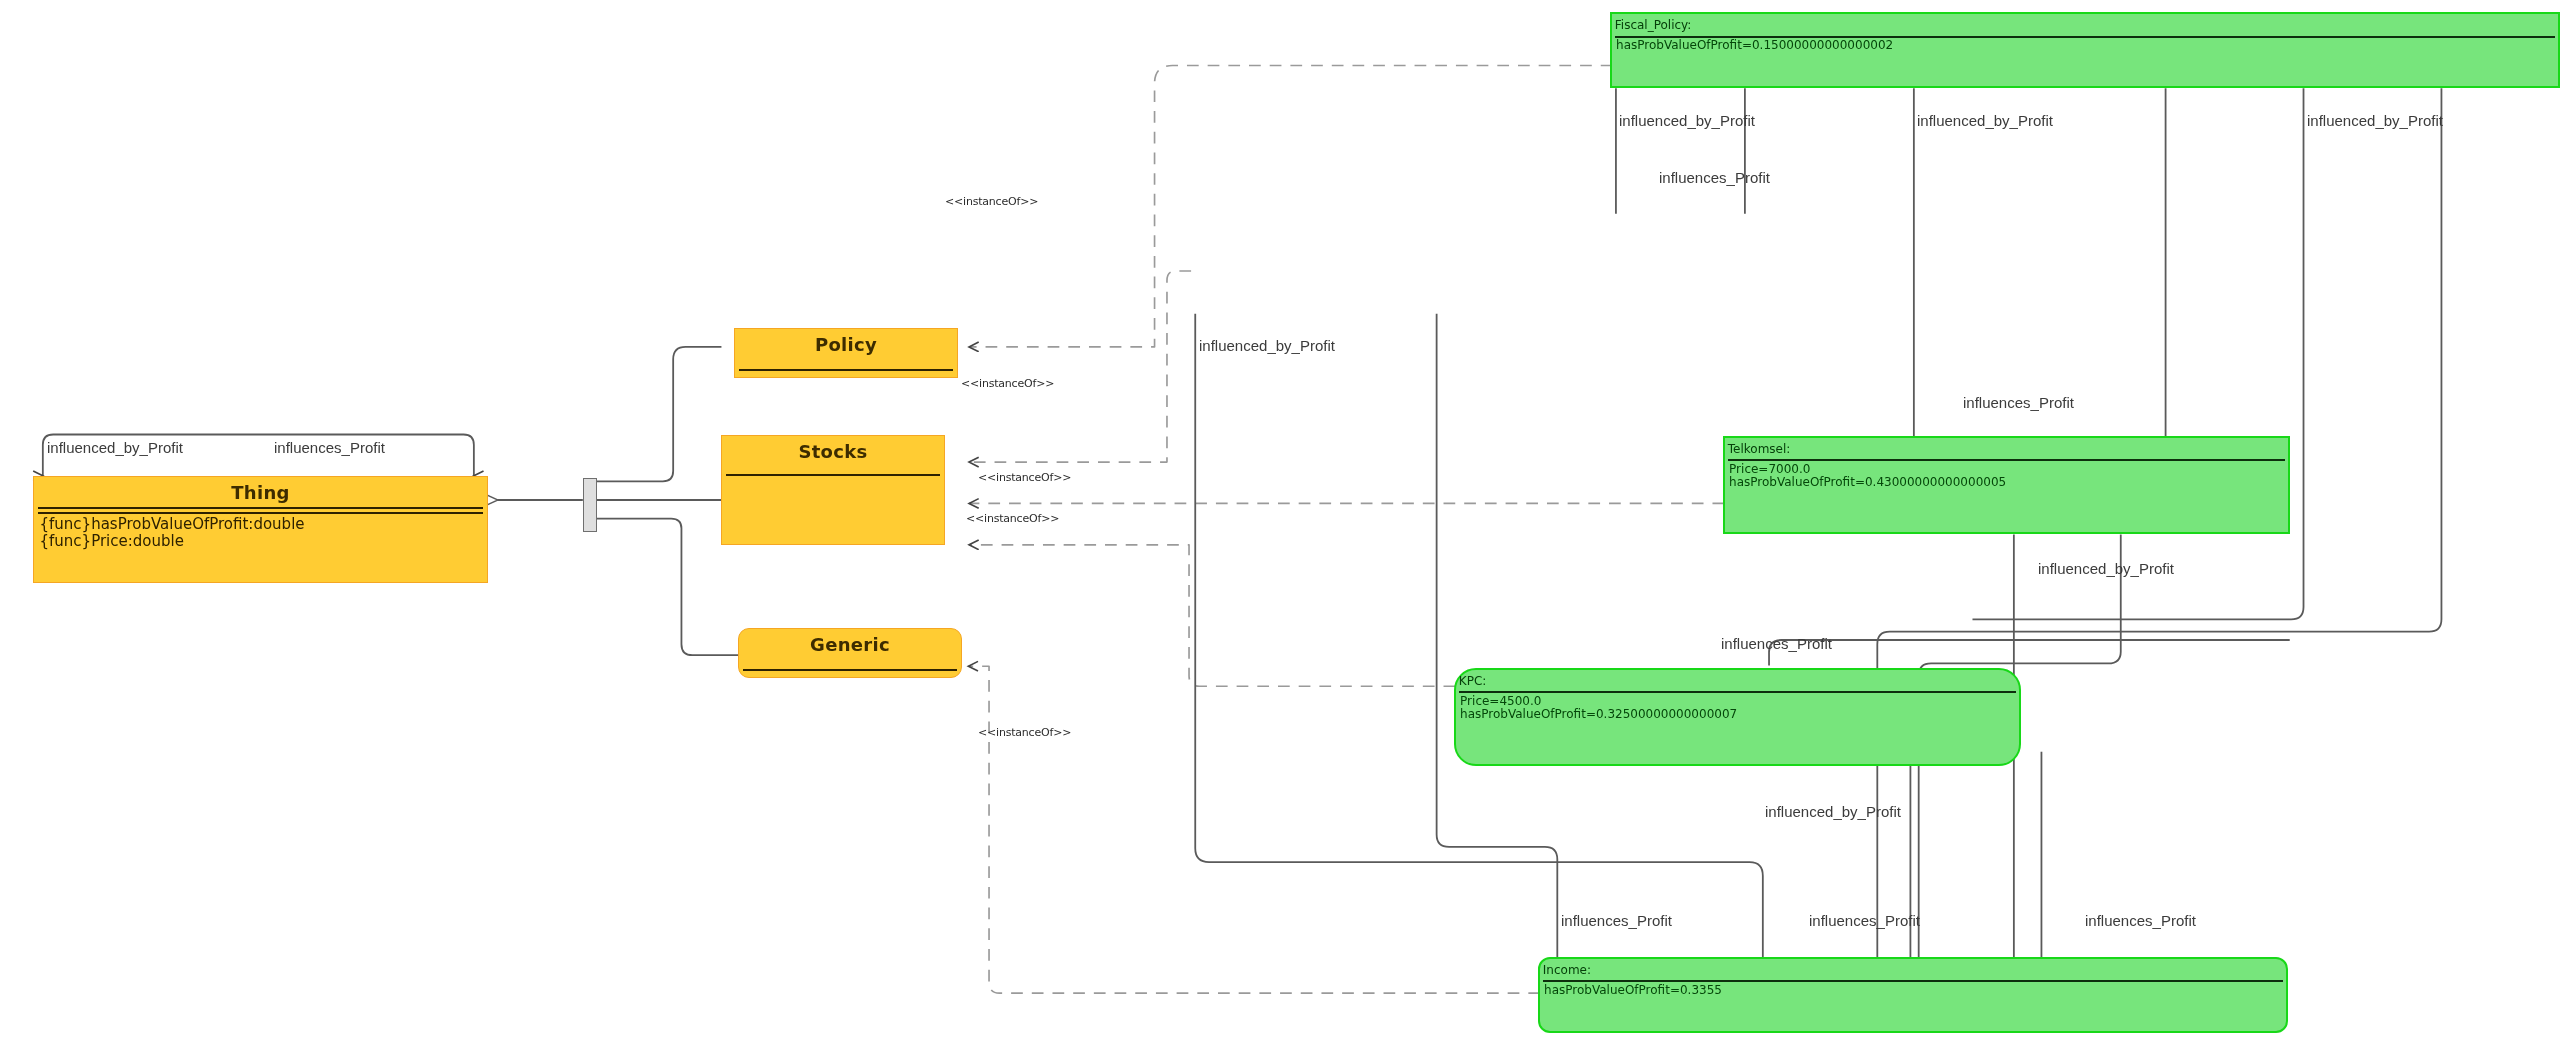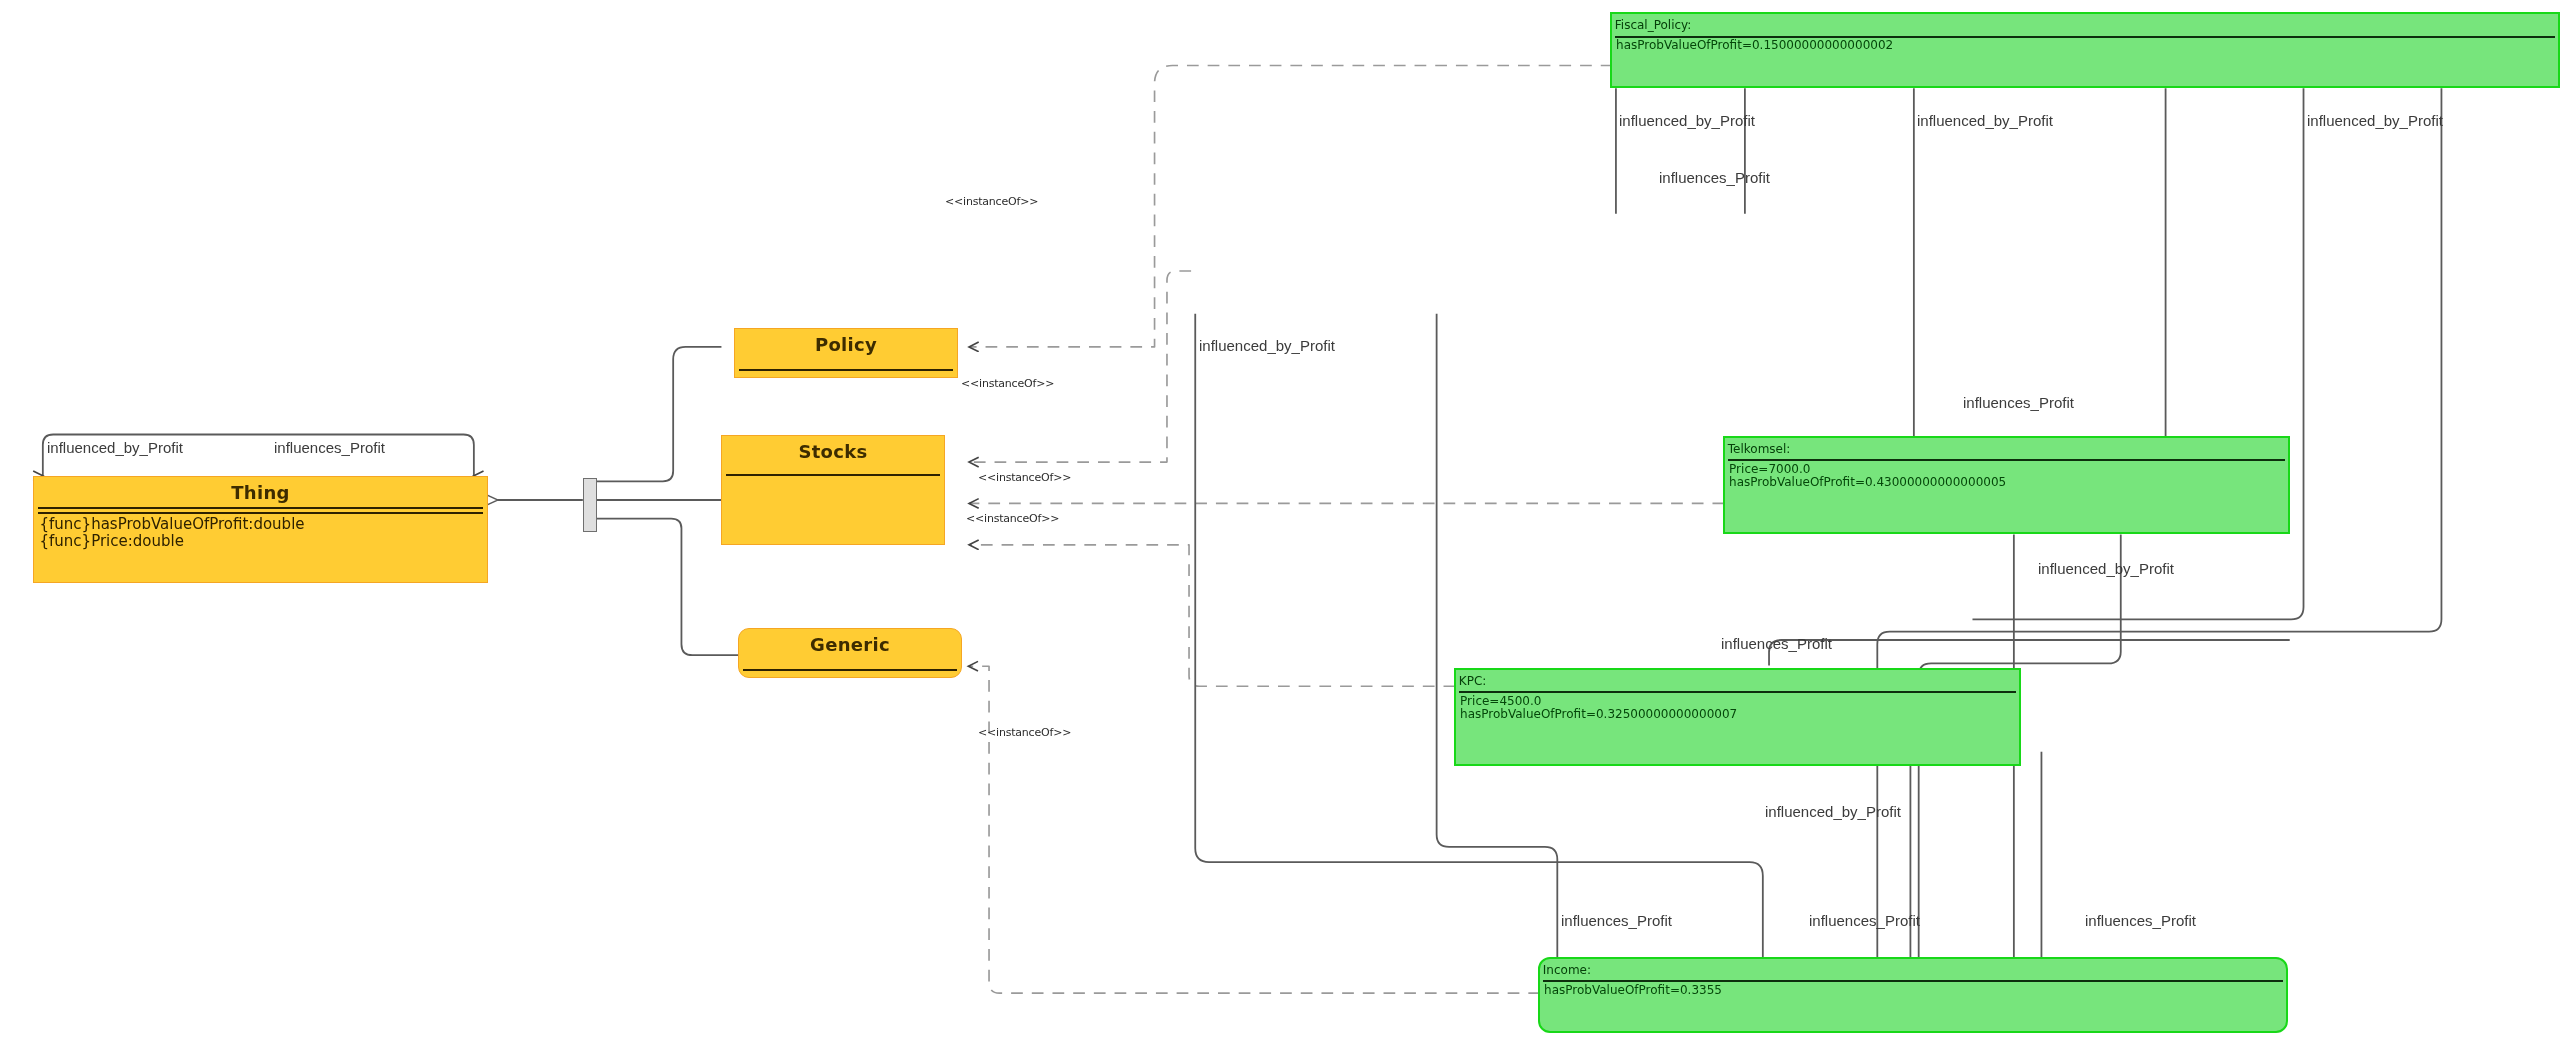--- a/index.html
+++ b/index.html
@@ -205,21 +205,21 @@
   </div>
 
 
   <div class="obj" style="left:1723px; top:436px; width:567px; height:98px;">
     <div class="obj-title">Telkomsel:</div>
     <div class="sep"></div>
     <div class="obj-slots">Price=7000.0
 hasProbValueOfProfit=0.43000000000000005</div>
   </div>
 
-  <div class="obj" style="left:1454px; top:668px; width:567px; height:98px;">
+  <div class="obj" style="left:1454px; top:668px; width:567px; height:98px;border-radius:22px;">
     <div class="obj-title">KPC:</div>
     <div class="sep"></div>
     <div class="obj-slots">Price=4500.0
 hasProbValueOfProfit=0.32500000000000007</div>
   </div>
 
   <div class="obj" style="left:1538px; top:957px; width:750px; height:76px;border-radius:12px;">
     <div class="obj-title">Income:</div>
     <div class="sep"></div>
     <div class="obj-slots">hasProbValueOfProfit=0.3355</div>

